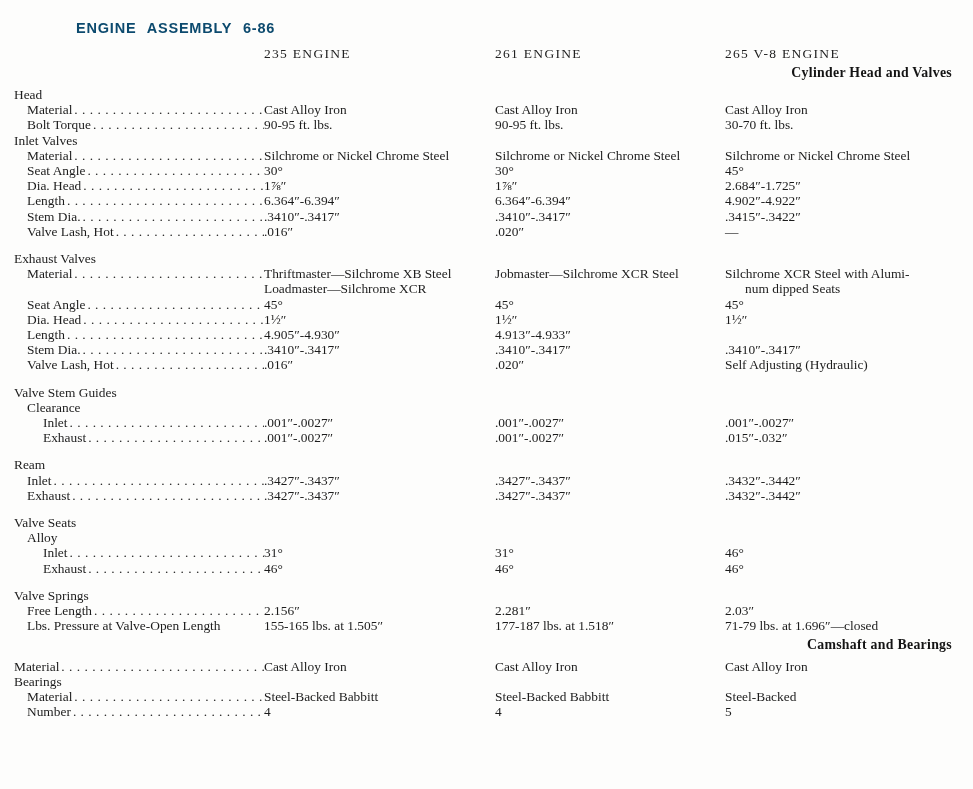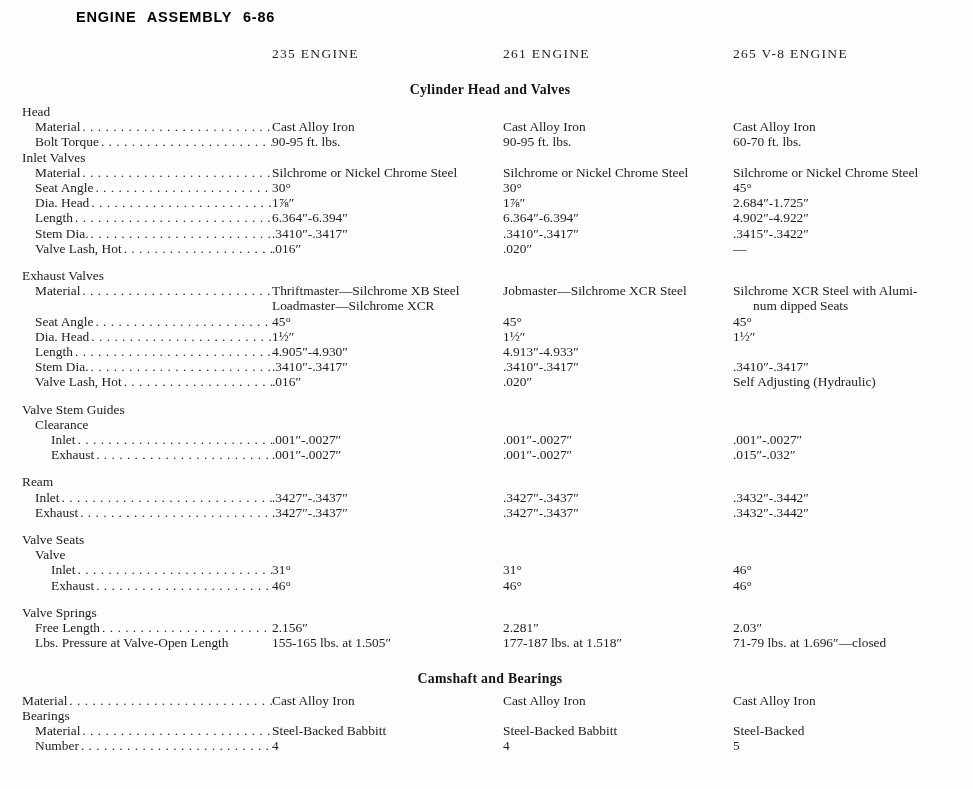--- a/index.html
+++ b/index.html
@@ -5,35 +5,35 @@
   * { margin:0; padding:0; box-sizing:border-box; }
   html,body { width:973px; height:789px; }
   body {
     background:#fdfdfc;
     color:#1c1c1c;
     font-family:"Liberation Serif","DejaVu Serif",serif;
     position:relative;
     overflow:hidden;
   }
   .page-header {
-    position:absolute; left:76px; top:9px;
+    position:absolute; left:76px; top:20px;
     font-family:"Liberation Sans","DejaVu Sans",sans-serif;
     font-weight:bold; font-size:14.5px;
     letter-spacing:0.8px; word-spacing:6px;
-    color:#000000;
-  }
-  .content { position:absolute; left:20px; top:46px; width:940px; }
+    color:#0c4a6e;
+  }
+  .content { position:absolute; left:12px; top:46px; width:940px; }
   .colheads {
     display:grid; grid-template-columns:252px 231px 230px 1fr;
     font-size:13.5px; letter-spacing:1.3px; line-height:16px;
     color:#222;
   }
   .section-title {
-    text-align:center; font-weight:bold; font-size:13.8px;
-    letter-spacing:0.3px; margin-top:20px; margin-bottom:6px;
+    text-align:right; font-weight:bold; font-size:13.8px;
+    letter-spacing:0.3px; margin-top:3px; margin-bottom:6px;
     color:#141414;
   }
   .row {
     display:grid; grid-template-columns:252px 231px 230px 1fr;
     line-height:15.2px; font-size:13.4px;
   }
   .lbl { display:flex; overflow:hidden; align-items:baseline; }
   .ind0 { padding-left:2px; }
   .ind1 { padding-left:15px; }
   .ind2 { padding-left:31px; }
@@ -74,21 +74,21 @@
         <div class="val">Cast Alloy Iron</div>
         <div class="val">Cast Alloy Iron</div>
       </div>
       <div class="row">
         <div class="lbl ind1">
           <span class="lbl-text">Bolt Torque</span>
           <span class="dots"></span>
         </div>
         <div class="val">90-95 ft. lbs.</div>
         <div class="val">90-95 ft. lbs.</div>
-        <div class="val">60-70 ft. lbs.</div>
+        <div class="val">30-70 ft. lbs.</div>
       </div>
       <div class="row">
         <div class="lbl ind0">
           <span class="lbl-text">Inlet Valves</span>
         </div>
       </div>
       <div class="row">
         <div class="lbl ind1">
           <span class="lbl-text">Material</span>
           <span class="dots"></span>
@@ -257,21 +257,21 @@
         <div class="val">.3432″-.3442″</div>
       </div>
       <div class="spacer"></div>
       <div class="row">
         <div class="lbl ind0">
           <span class="lbl-text">Valve Seats</span>
         </div>
       </div>
       <div class="row">
         <div class="lbl ind1">
-          <span class="lbl-text">Valve</span>
+          <span class="lbl-text">Alloy</span>
         </div>
       </div>
       <div class="row">
         <div class="lbl ind2">
           <span class="lbl-text">Inlet</span>
           <span class="dots"></span>
         </div>
         <div class="val">31°</div>
         <div class="val">31°</div>
         <div class="val">46°</div>

